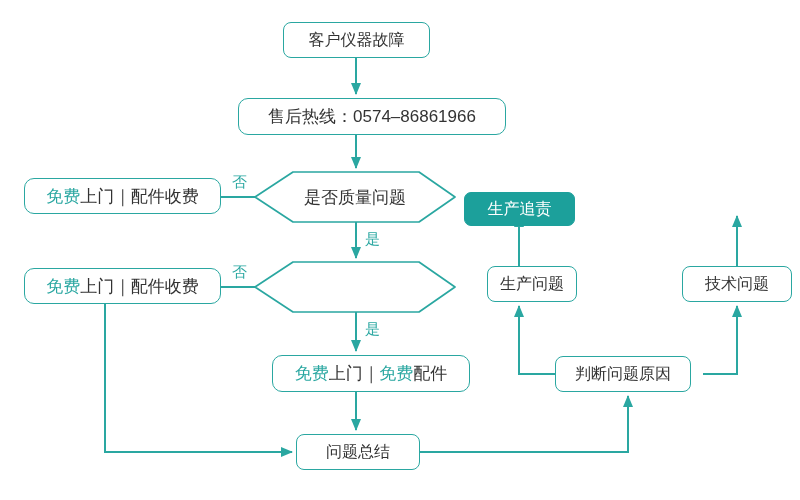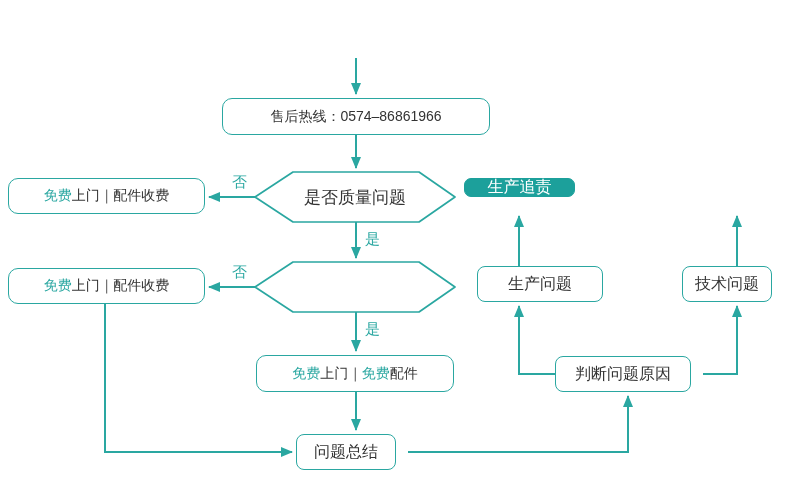--- a/index.html
+++ b/index.html
@@ -12,21 +12,21 @@
   svg.connectors{position:absolute;left:0;top:0;z-index:1;}
   .connectors polyline,.connectors line{stroke:var(--teal);stroke-width:2;fill:none;}
   .connectors polygon.decision-shape{fill:#ffffff;stroke:var(--teal);stroke-width:1.7;stroke-linejoin:round;}
   .node{
     position:absolute;z-index:2;box-sizing:border-box;
     border:1.5px solid var(--teal);border-radius:8px;background:#ffffff;
     color:var(--ink);font-size:16px;
     display:flex;align-items:center;justify-content:center;
     white-space:nowrap;
   }
-  .node.big{font-size:14px;}
+  .node.big{font-size:17px;margin-left:16px;}
   .node.filled{background:var(--tealFill);border-color:var(--tealFill);color:#ffffff;border-radius:7px;}
   .node .accent{color:var(--teal);font-weight:400;}
   .decision-text{
     position:absolute;z-index:2;display:flex;align-items:center;justify-content:center;
     color:var(--ink);font-size:17px;white-space:nowrap;background:transparent;
   }
   .edge-label{
     position:absolute;z-index:3;color:var(--teal);font-size:15px;line-height:1;
     background:#ffffff;padding:1px 2px;
   }
@@ -54,20 +54,21 @@
     <polyline points="356,312 356,351" marker-end="url(#arrow)"></polyline>
     <polyline points="356,392 356,430" marker-end="url(#arrow)"></polyline>
     <polyline points="519,266 519,216" marker-end="url(#arrow)"></polyline>
     <polyline points="737,266 737,216" marker-end="url(#arrow)"></polyline>
     <polyline points="555,374 519,374 519,306" marker-end="url(#arrow)"></polyline>
     <polyline points="703,374 737,374 737,306" marker-end="url(#arrow)"></polyline>
     <polyline points="408,452 628,452 628,396" marker-end="url(#arrow)"></polyline>
     <polyline points="105,304 105,452 292,452" marker-end="url(#arrow)"></polyline>
   </svg>
 
+  <div class="node" style="left:283px;top:22px;width:147px;height:36px;">客户仪器故障</div>
 
   <div class="node big" style="left:222px;top:98px;width:268px;height:37px;border-radius:10px;">售后热线：0574–86861966</div>
 
   <div class="decision-text" style="left:255px;top:172px;width:200px;height:50px;">是否质量问题</div>
 
 
   <div class="node big" style="left:8px;top:178px;width:197px;height:36px;border-radius:10px;">
     <span class="accent">免费</span>
       <span>上门｜配件收费</span>
   </div>
@@ -77,29 +78,29 @@
       <span>上门｜配件收费</span>
   </div>
 
   <div class="node big" style="left:256px;top:355px;width:198px;height:37px;border-radius:10px;">
     <span class="accent">免费</span>
       <span>上门｜</span>
       <span class="accent">免费</span>
       <span>配件</span>
   </div>
 
-  <div class="node filled" style="left:464px;top:178px;width:111px;height:19px;">生产追责</div>
+  <div class="node filled" style="left:464px;top:192px;width:111px;height:34px;">生产追责</div>
 
 
-  <div class="node" style="left:477px;top:266px;width:126px;height:36px;font-family:Liberation Serif, serif;">生产问题</div>
+  <div class="node" style="left:487px;top:266px;width:90px;height:36px;font-family:Liberation Serif, serif;">生产问题</div>
 
-  <div class="node" style="left:682px;top:266px;width:90px;height:36px;">技术问题</div>
+  <div class="node" style="left:682px;top:266px;width:110px;height:36px;">技术问题</div>
 
   <div class="node" style="left:555px;top:356px;width:136px;height:36px;">判断问题原因</div>
 
-  <div class="node" style="left:296px;top:434px;width:100px;height:36px;">问题总结</div>
+  <div class="node" style="left:296px;top:434px;width:124px;height:36px;">问题总结</div>
 
   <div class="edge-label" style="left:230px;top:173px;">否</div>
   <div class="edge-label" style="left:230px;top:263px;">否</div>
   <div class="edge-label" style="left:363px;top:230px;">是</div>
   <div class="edge-label" style="left:363px;top:320px;">是</div>
 
 </div>
 
 </body></html>

